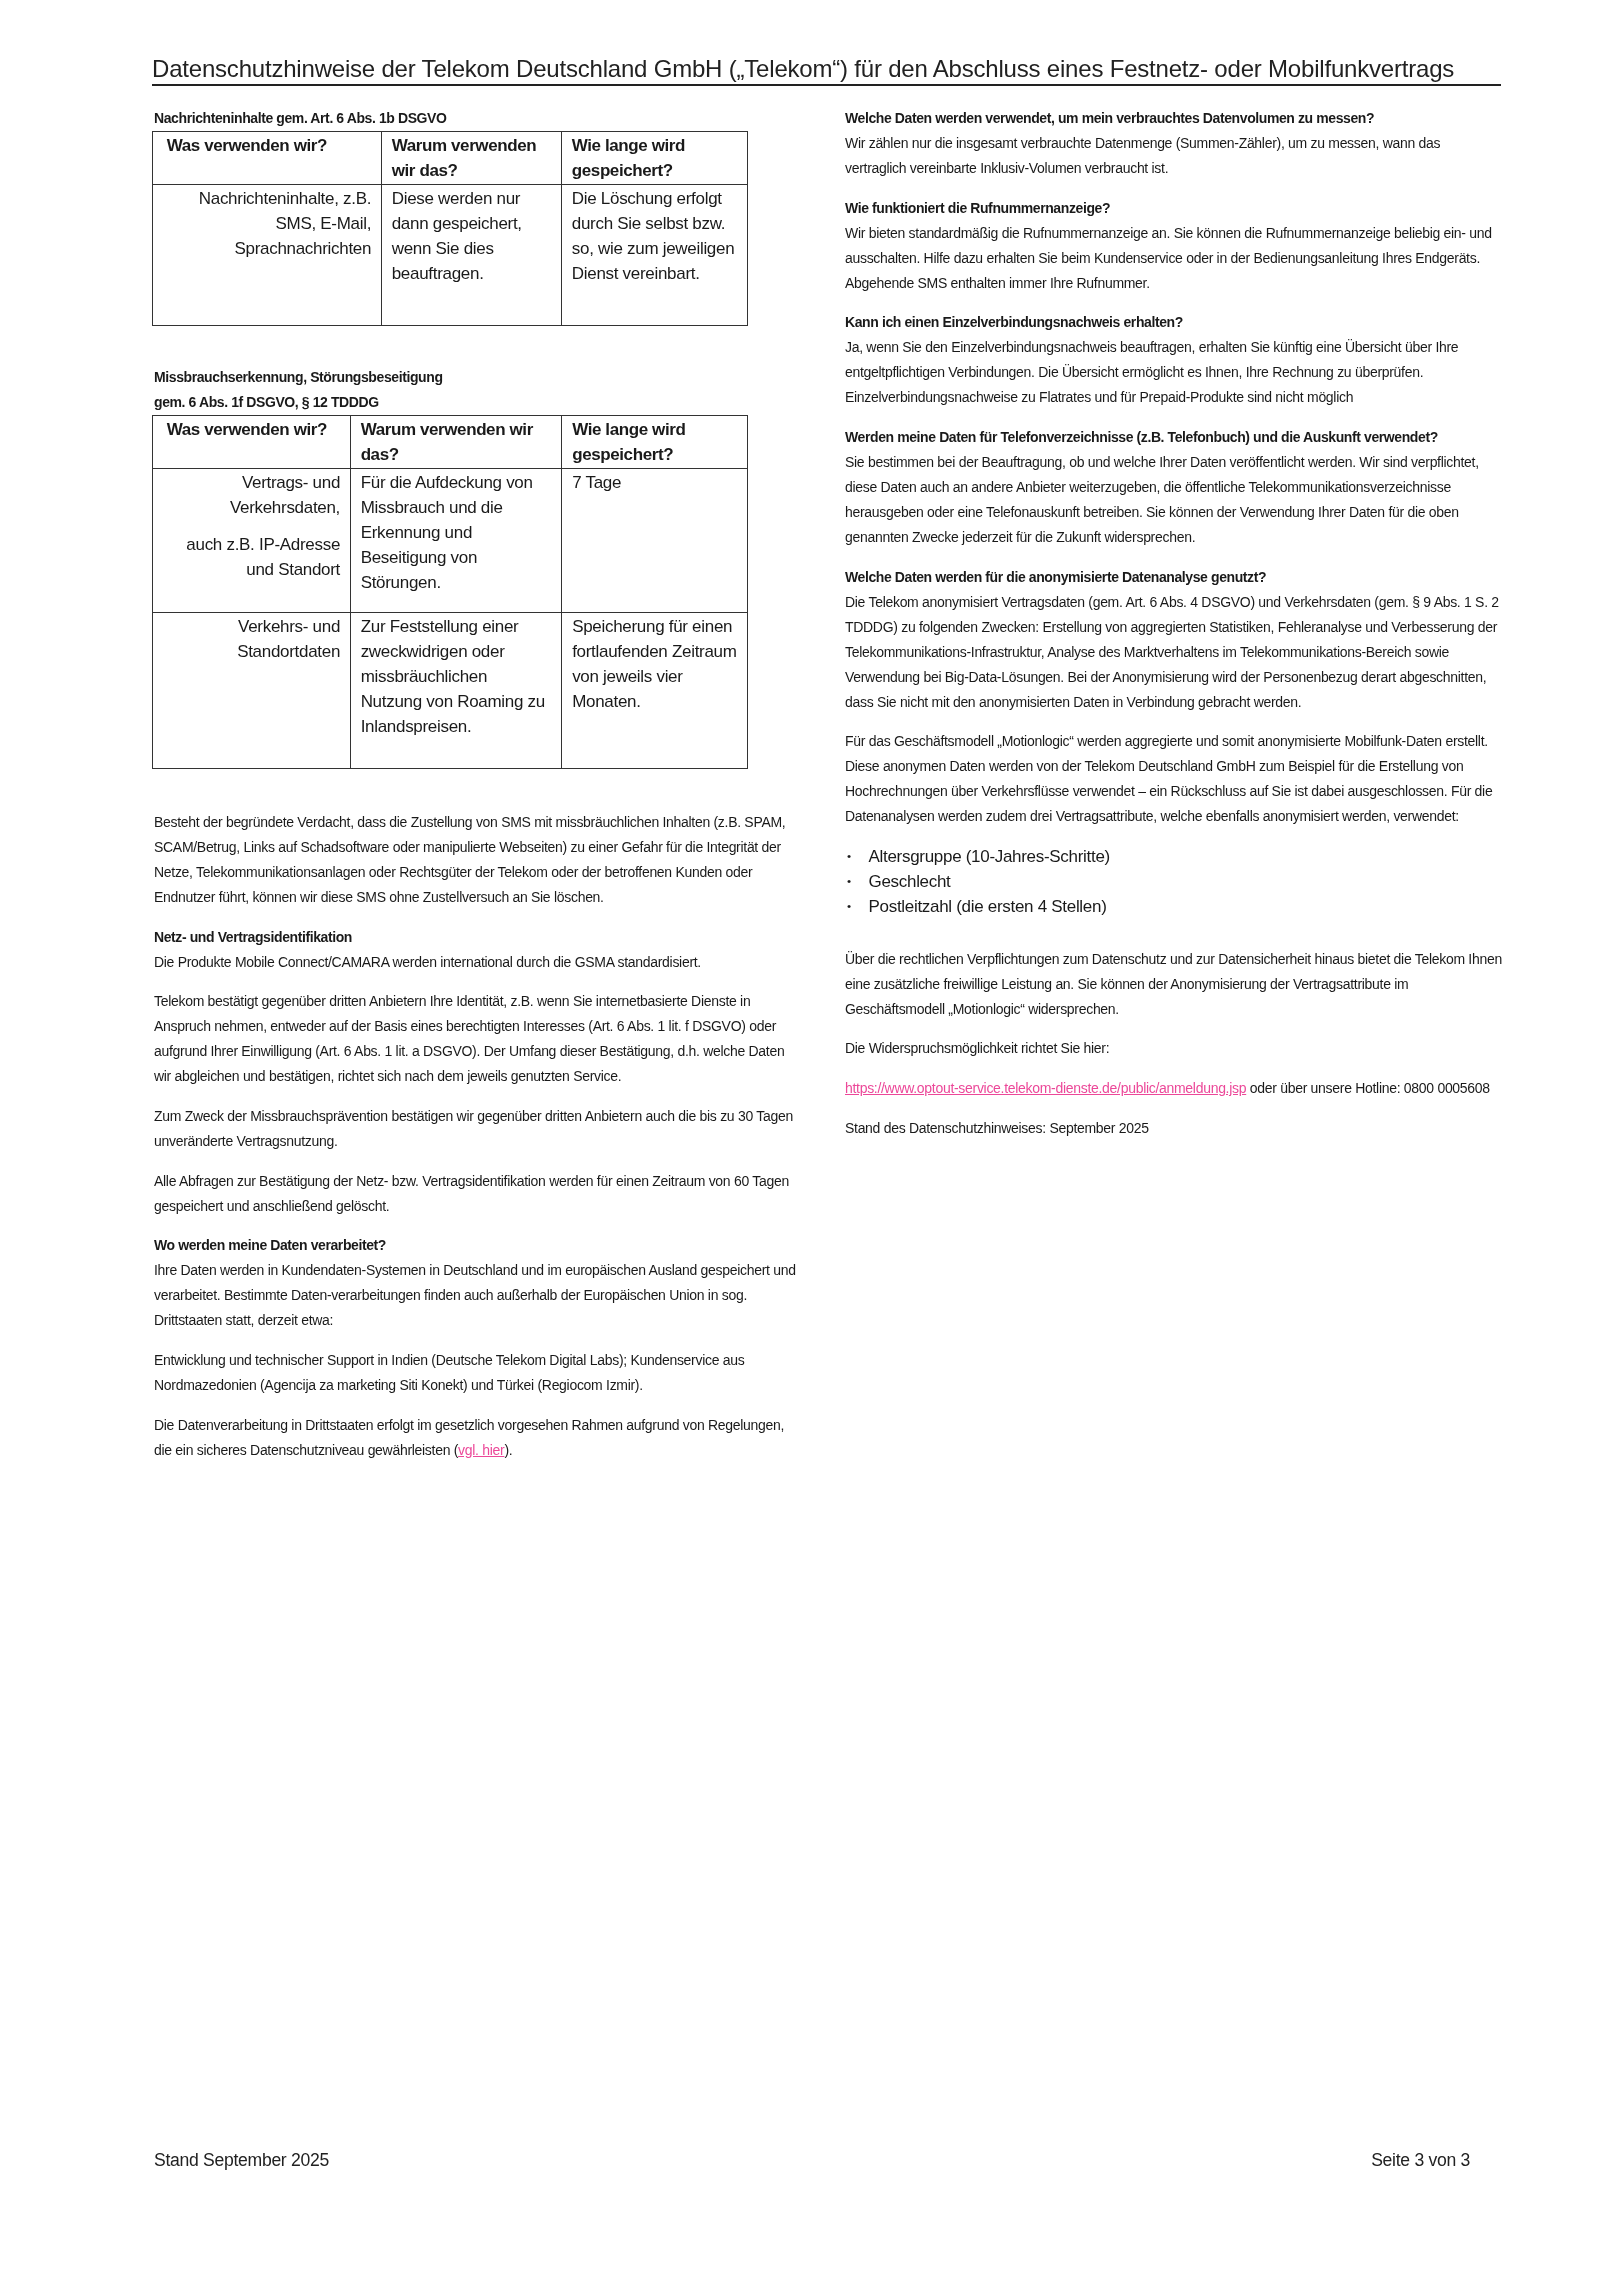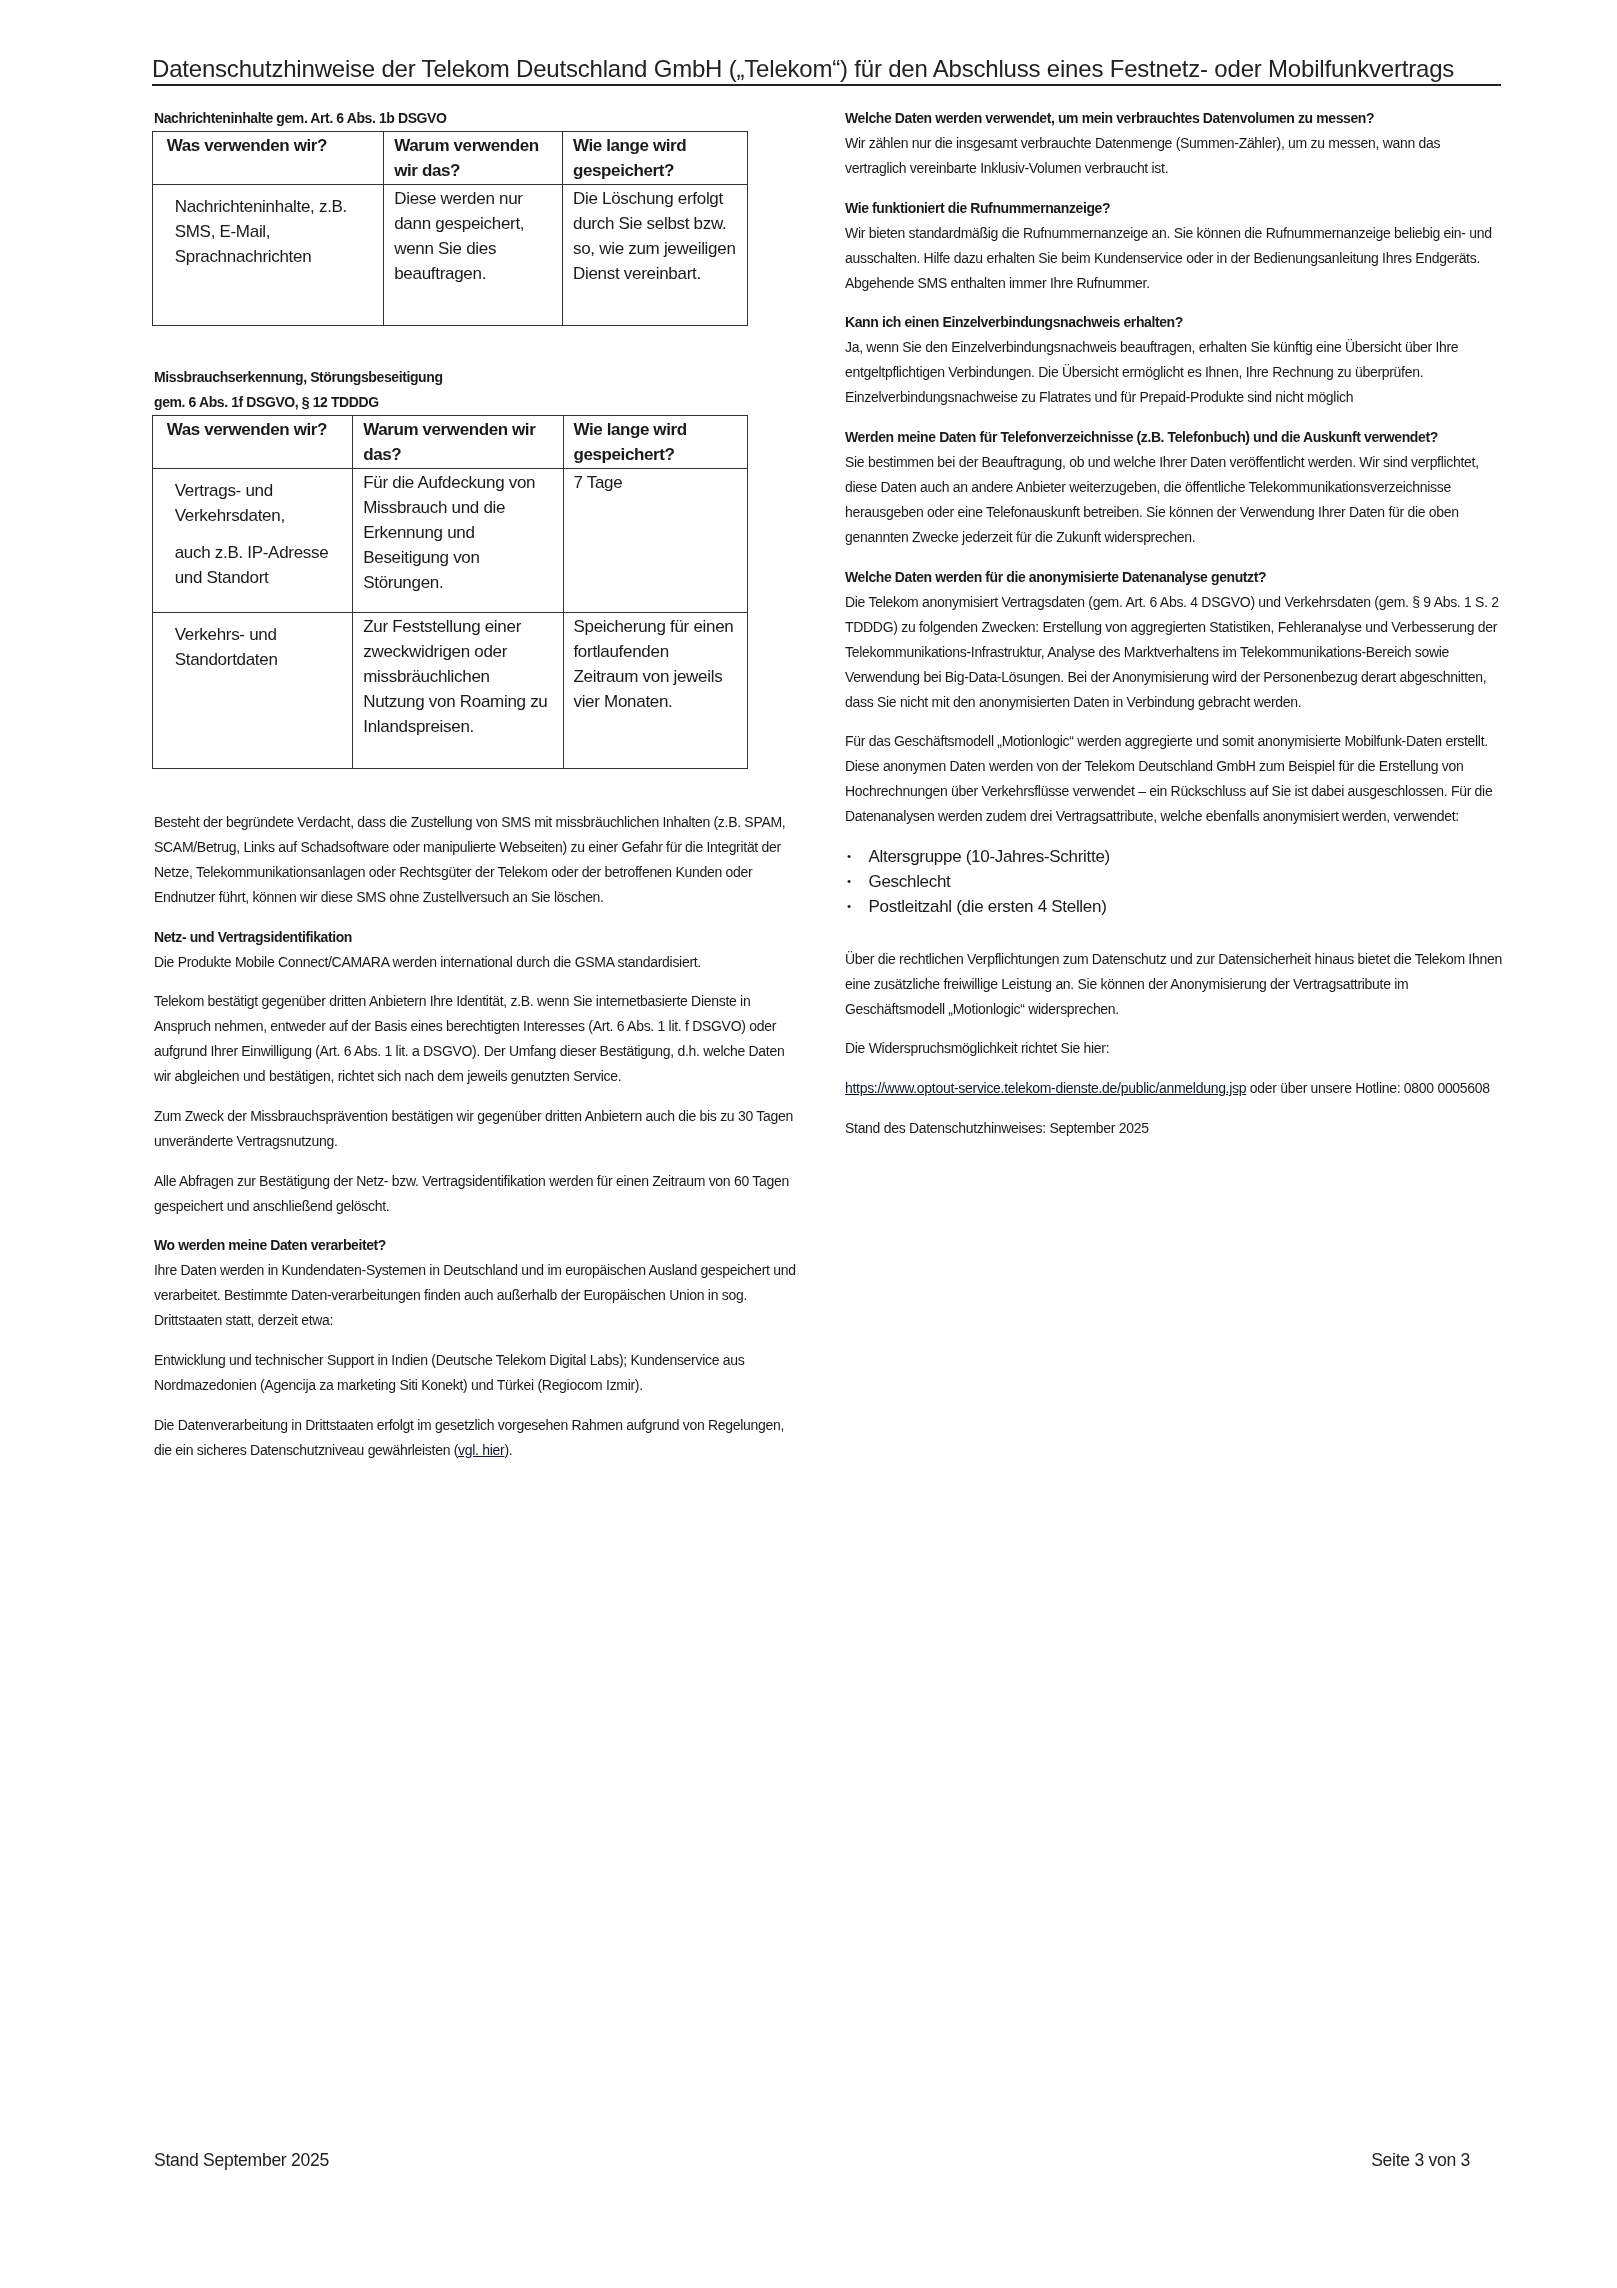--- a/index.html
+++ b/index.html
@@ -27,23 +27,23 @@
   }
   table.dt td, table.dt th {
     border: 1.6px solid #333; vertical-align: top; text-align: left;
     padding: 1px 9.8px 0 13.7px;
   }
   table.dt th { font-weight: bold; letter-spacing: -0.4px; padding-bottom: 1px; }
   table.dt th:not(:first-child), table.dt td:not(:first-child) { padding-left: 9.8px; }
   table.t1 td { height: 139px; }
   table.t2 tr.r1 td { height: 142px; }
   table.t2 tr.r2 td { height: 154px; }
-  .cellp { margin: 8px; }
+  .cellp { margin: 0; text-align: right; }
   .cellp + .cellp { margin-top: 11.8px; }
-  a.lnk { color: #0f172a; text-decoration: underline; }
+  a.lnk { color: #ec4899; text-decoration: underline; }
   ul.bul { list-style: none; margin: 0; padding: 0; }
   ul.bul li { position: relative; padding-left: 23.5px; font-size: 17px; line-height: 25px; letter-spacing: -0.3px; }
   ul.bul li::before { content: "\2022"; position: absolute; left: 2px; top: 0; font-size: 11.8px; }
   .footer { position: absolute; top: 2149px; font-size: 17.6px; line-height: 23.5px; letter-spacing: -0.3px; color: #222; }
   .footer-left { left: 154px; }
   .footer-right { right: 147px; text-align: right; }
 </style>
 </head>
 <body>
 

